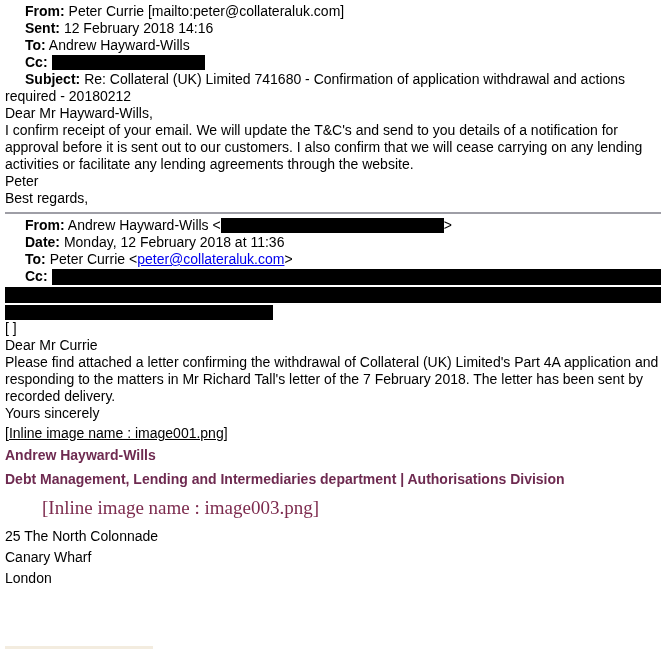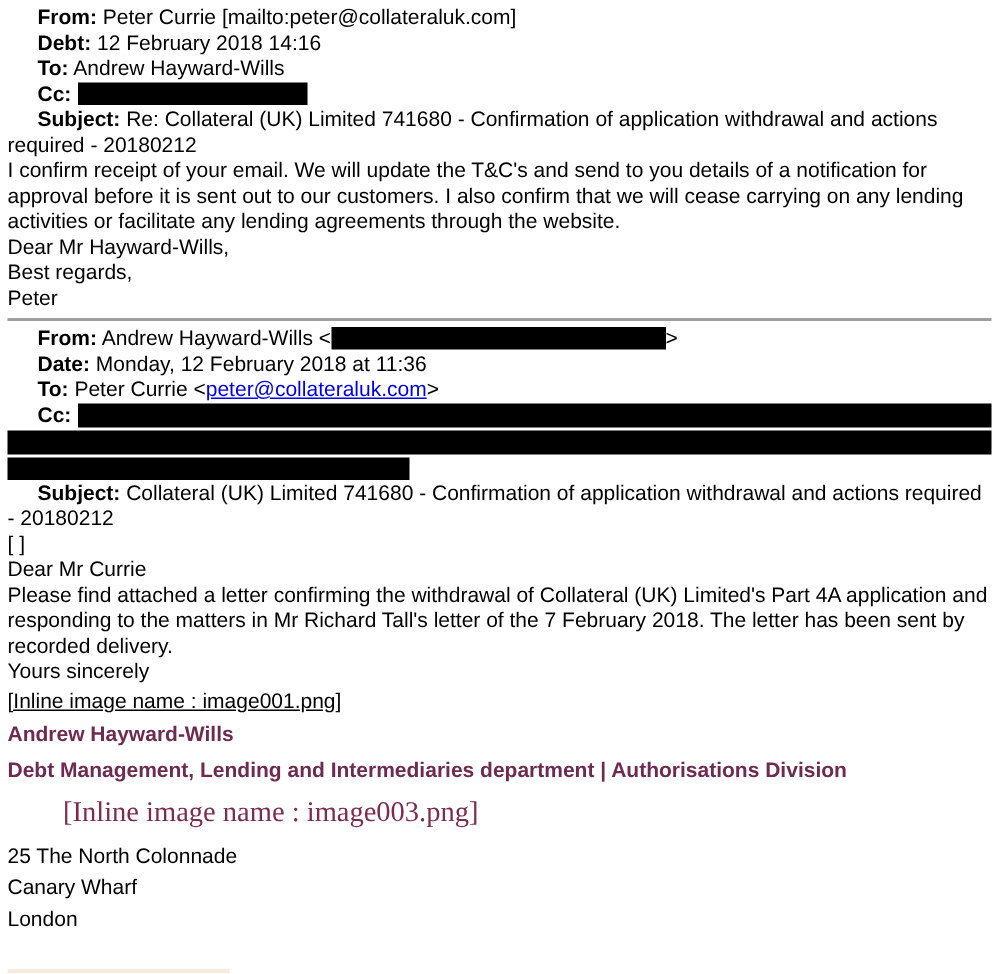--- a/index.html
+++ b/index.html
@@ -51,41 +51,41 @@
 <body>
 
 <div>
 
   <div>
     <div class="line">
       <span class="lbl">From:</span>
       <span>Peter Currie [mailto:peter@collateraluk.com]</span>
     </div>
     <div class="line">
-      <span class="lbl">Debt:</span>
+      <span class="lbl">Sent:</span>
       <span>12 February 2018 14:16</span>
     </div>
     <div class="line">
       <span class="lbl">To:</span>
       <span>Andrew Hayward-Wills</span>
     </div>
     <div class="line">
       <span class="lbl">Cc:</span><span class="redaction cc1-bar"></span>
     </div>
     <div class="line">
       <span class="lbl">Subject:</span>
       <span>Re: Collateral (UK) Limited 741680 - Confirmation of application withdrawal and actions required - 20180212</span>
     </div>
   </div>
 
   <div>
+    <div class="line">Dear Mr Hayward-Wills,</div>
     <div class="line">I confirm receipt of your email. We will update the T&amp;C's and send to you details of a notification for approval before it is sent out to our customers. I also confirm that we will cease carrying on any lending activities or facilitate any lending agreements through the website.</div>
-    <div class="line">Dear Mr Hayward-Wills,</div>
+    <div class="line">Peter</div>
     <div class="line">Best regards,</div>
-    <div class="line">Peter</div>
   </div>
 
   <hr class="divider">
 
   <div>
     <div class="line">
       <span class="lbl">From:</span>
       <span>Andrew Hayward-Wills &lt;</span><span class="redaction from2-bar"></span><span>&gt;</span>
     </div>
     <div class="line">
@@ -96,24 +96,20 @@
       <span class="lbl">To:</span>
       <span>Peter Currie &lt;</span><a class="email-link">peter@collateraluk.com</a><span>&gt;</span>
     </div>
     <div>
       <div class="hline">
         <span class="lbl">Cc:</span>
           <span class="redaction cc2-line1-bar"></span>
       </div>
       <div class="cc2-bar-full"></div>
       <div class="cc2-bar-part"></div>
-    </div>
-    <div class="line">
-      <span class="lbl">Subject:</span>
-      <span>Collateral (UK) Limited 741680 - Confirmation of application withdrawal and actions required - 20180212</span>
     </div>
   </div>
 
   <div>
     <div class="line">[ ]</div>
     <div class="line">Dear Mr Currie</div>
     <div class="line">Please find attached a letter confirming the withdrawal of Collateral (UK) Limited's Part 4A application and responding to the matters in Mr Richard Tall's letter of the 7 February 2018. The letter has been sent by recorded delivery.</div>
     <div class="line">Yours sincerely</div>
     <div class="line img001">[Inline image name : image001.png]</div>
   </div>

